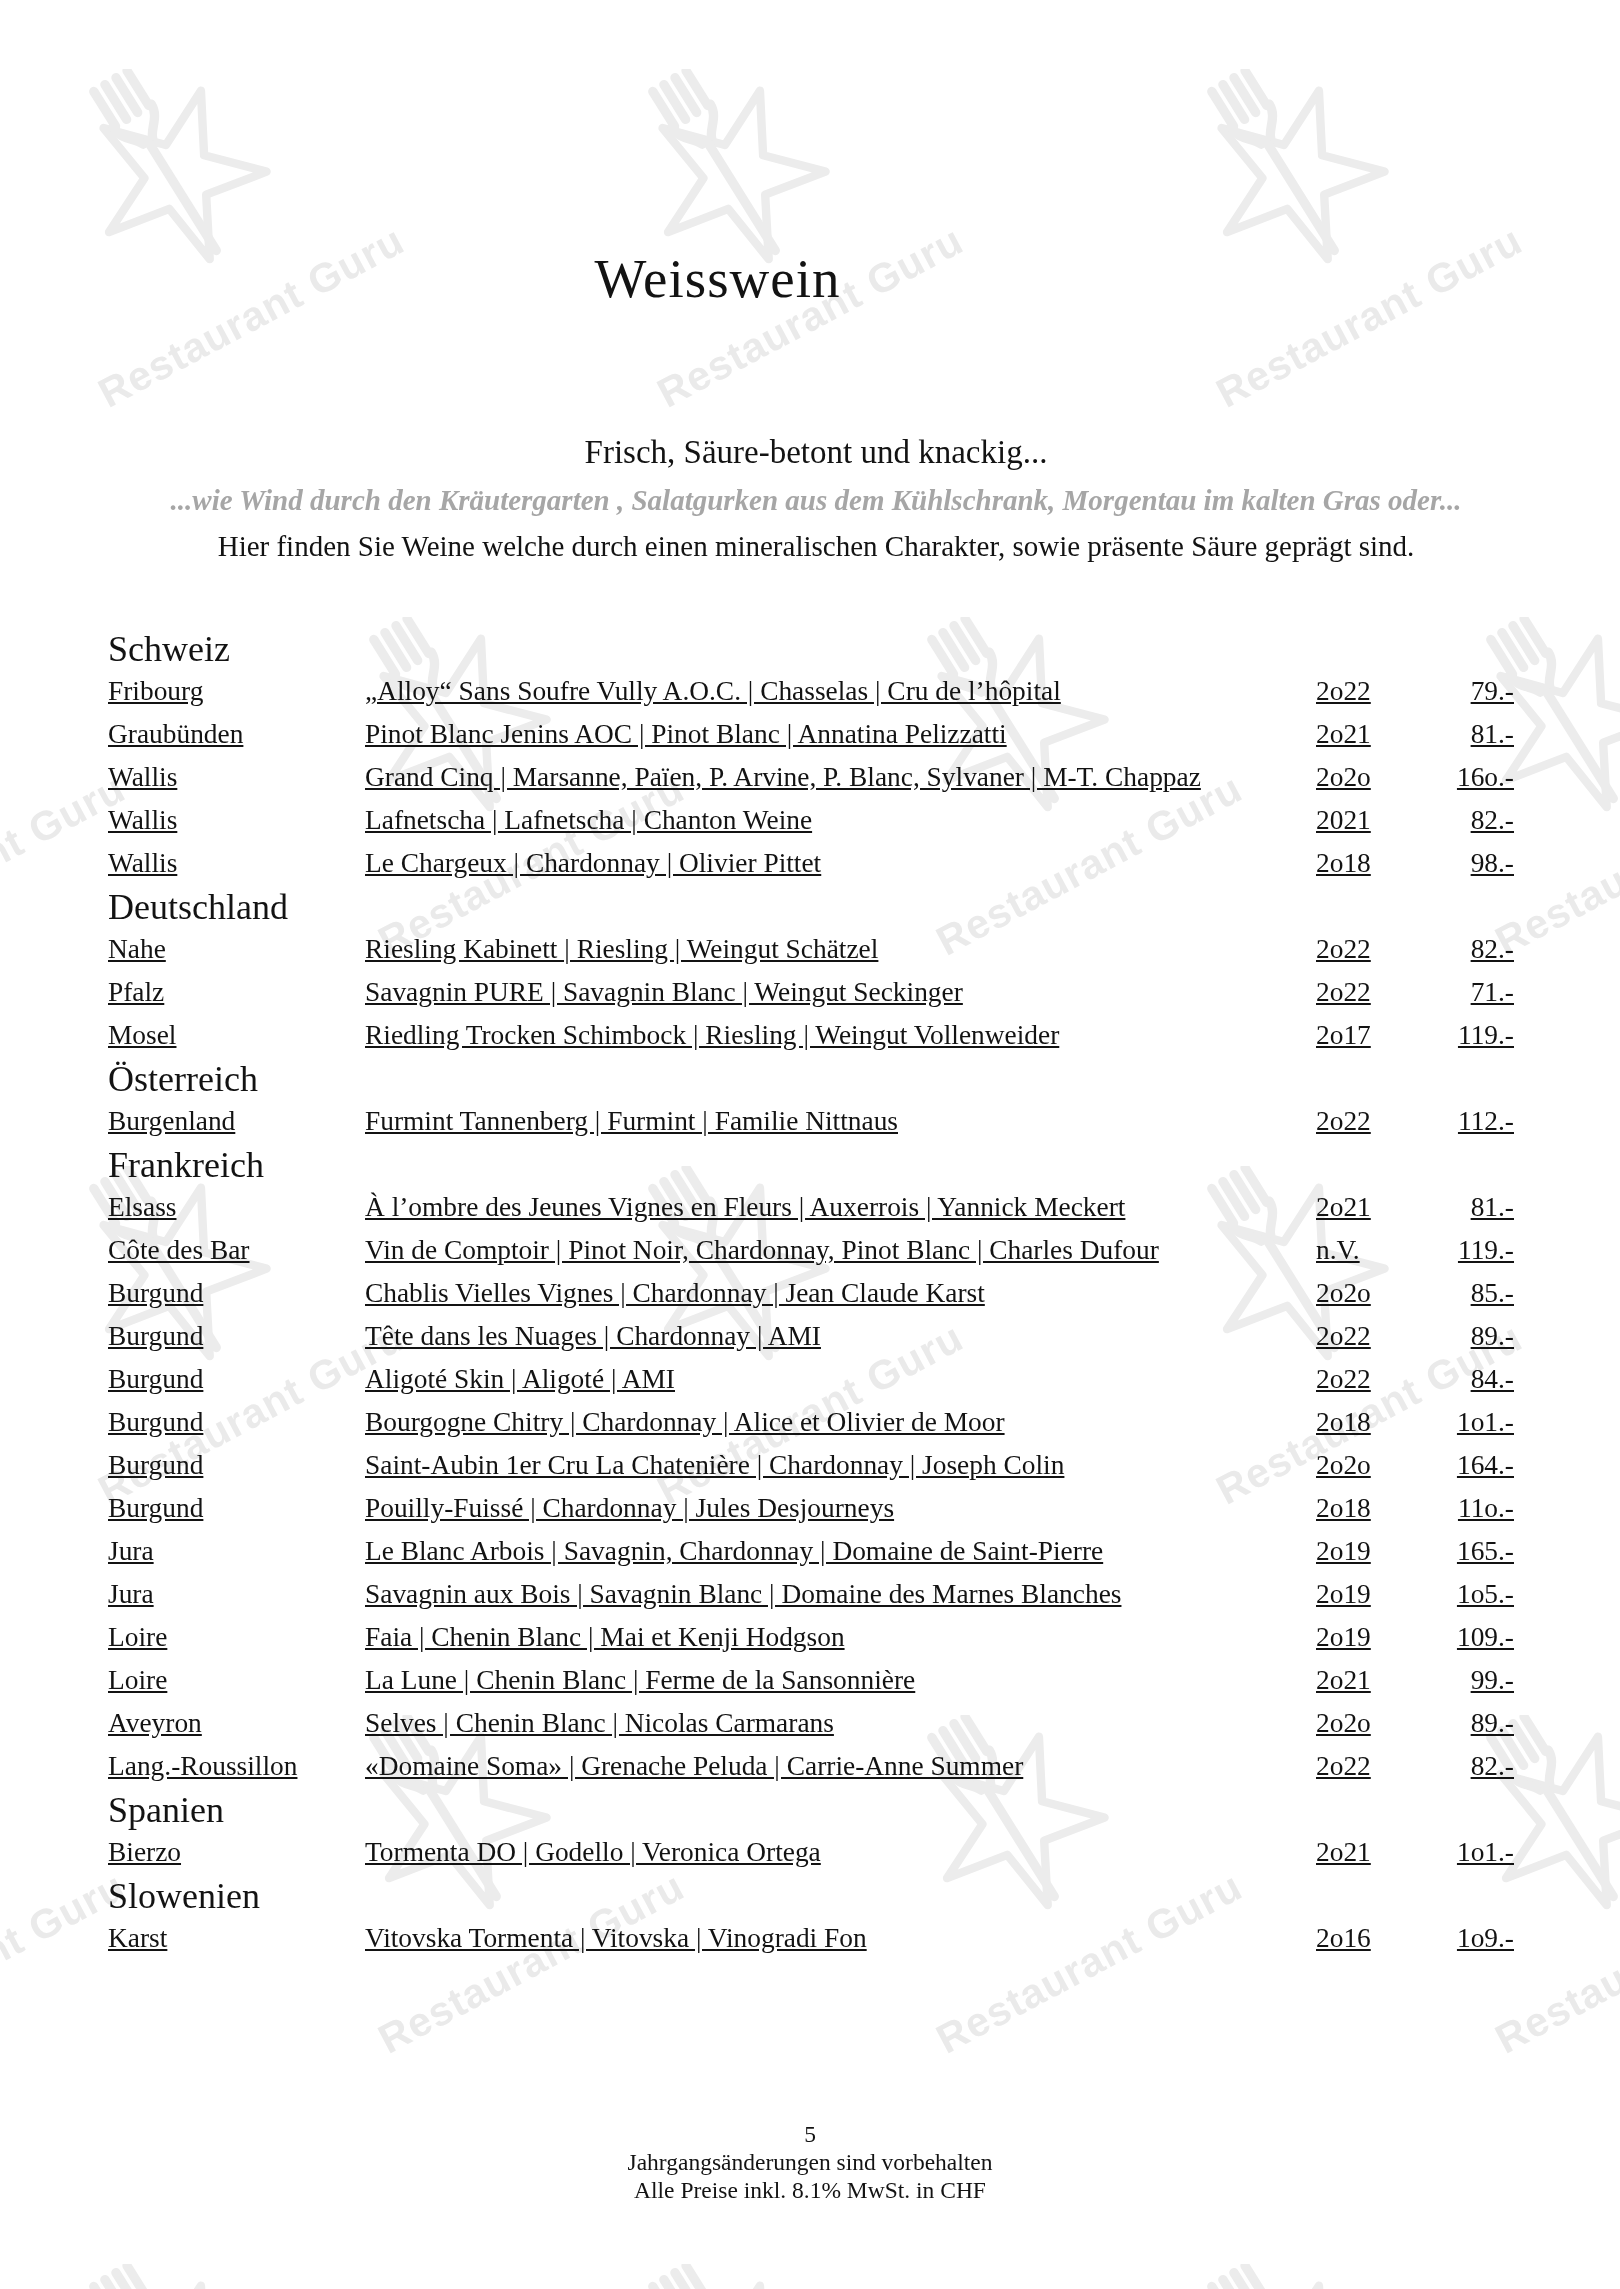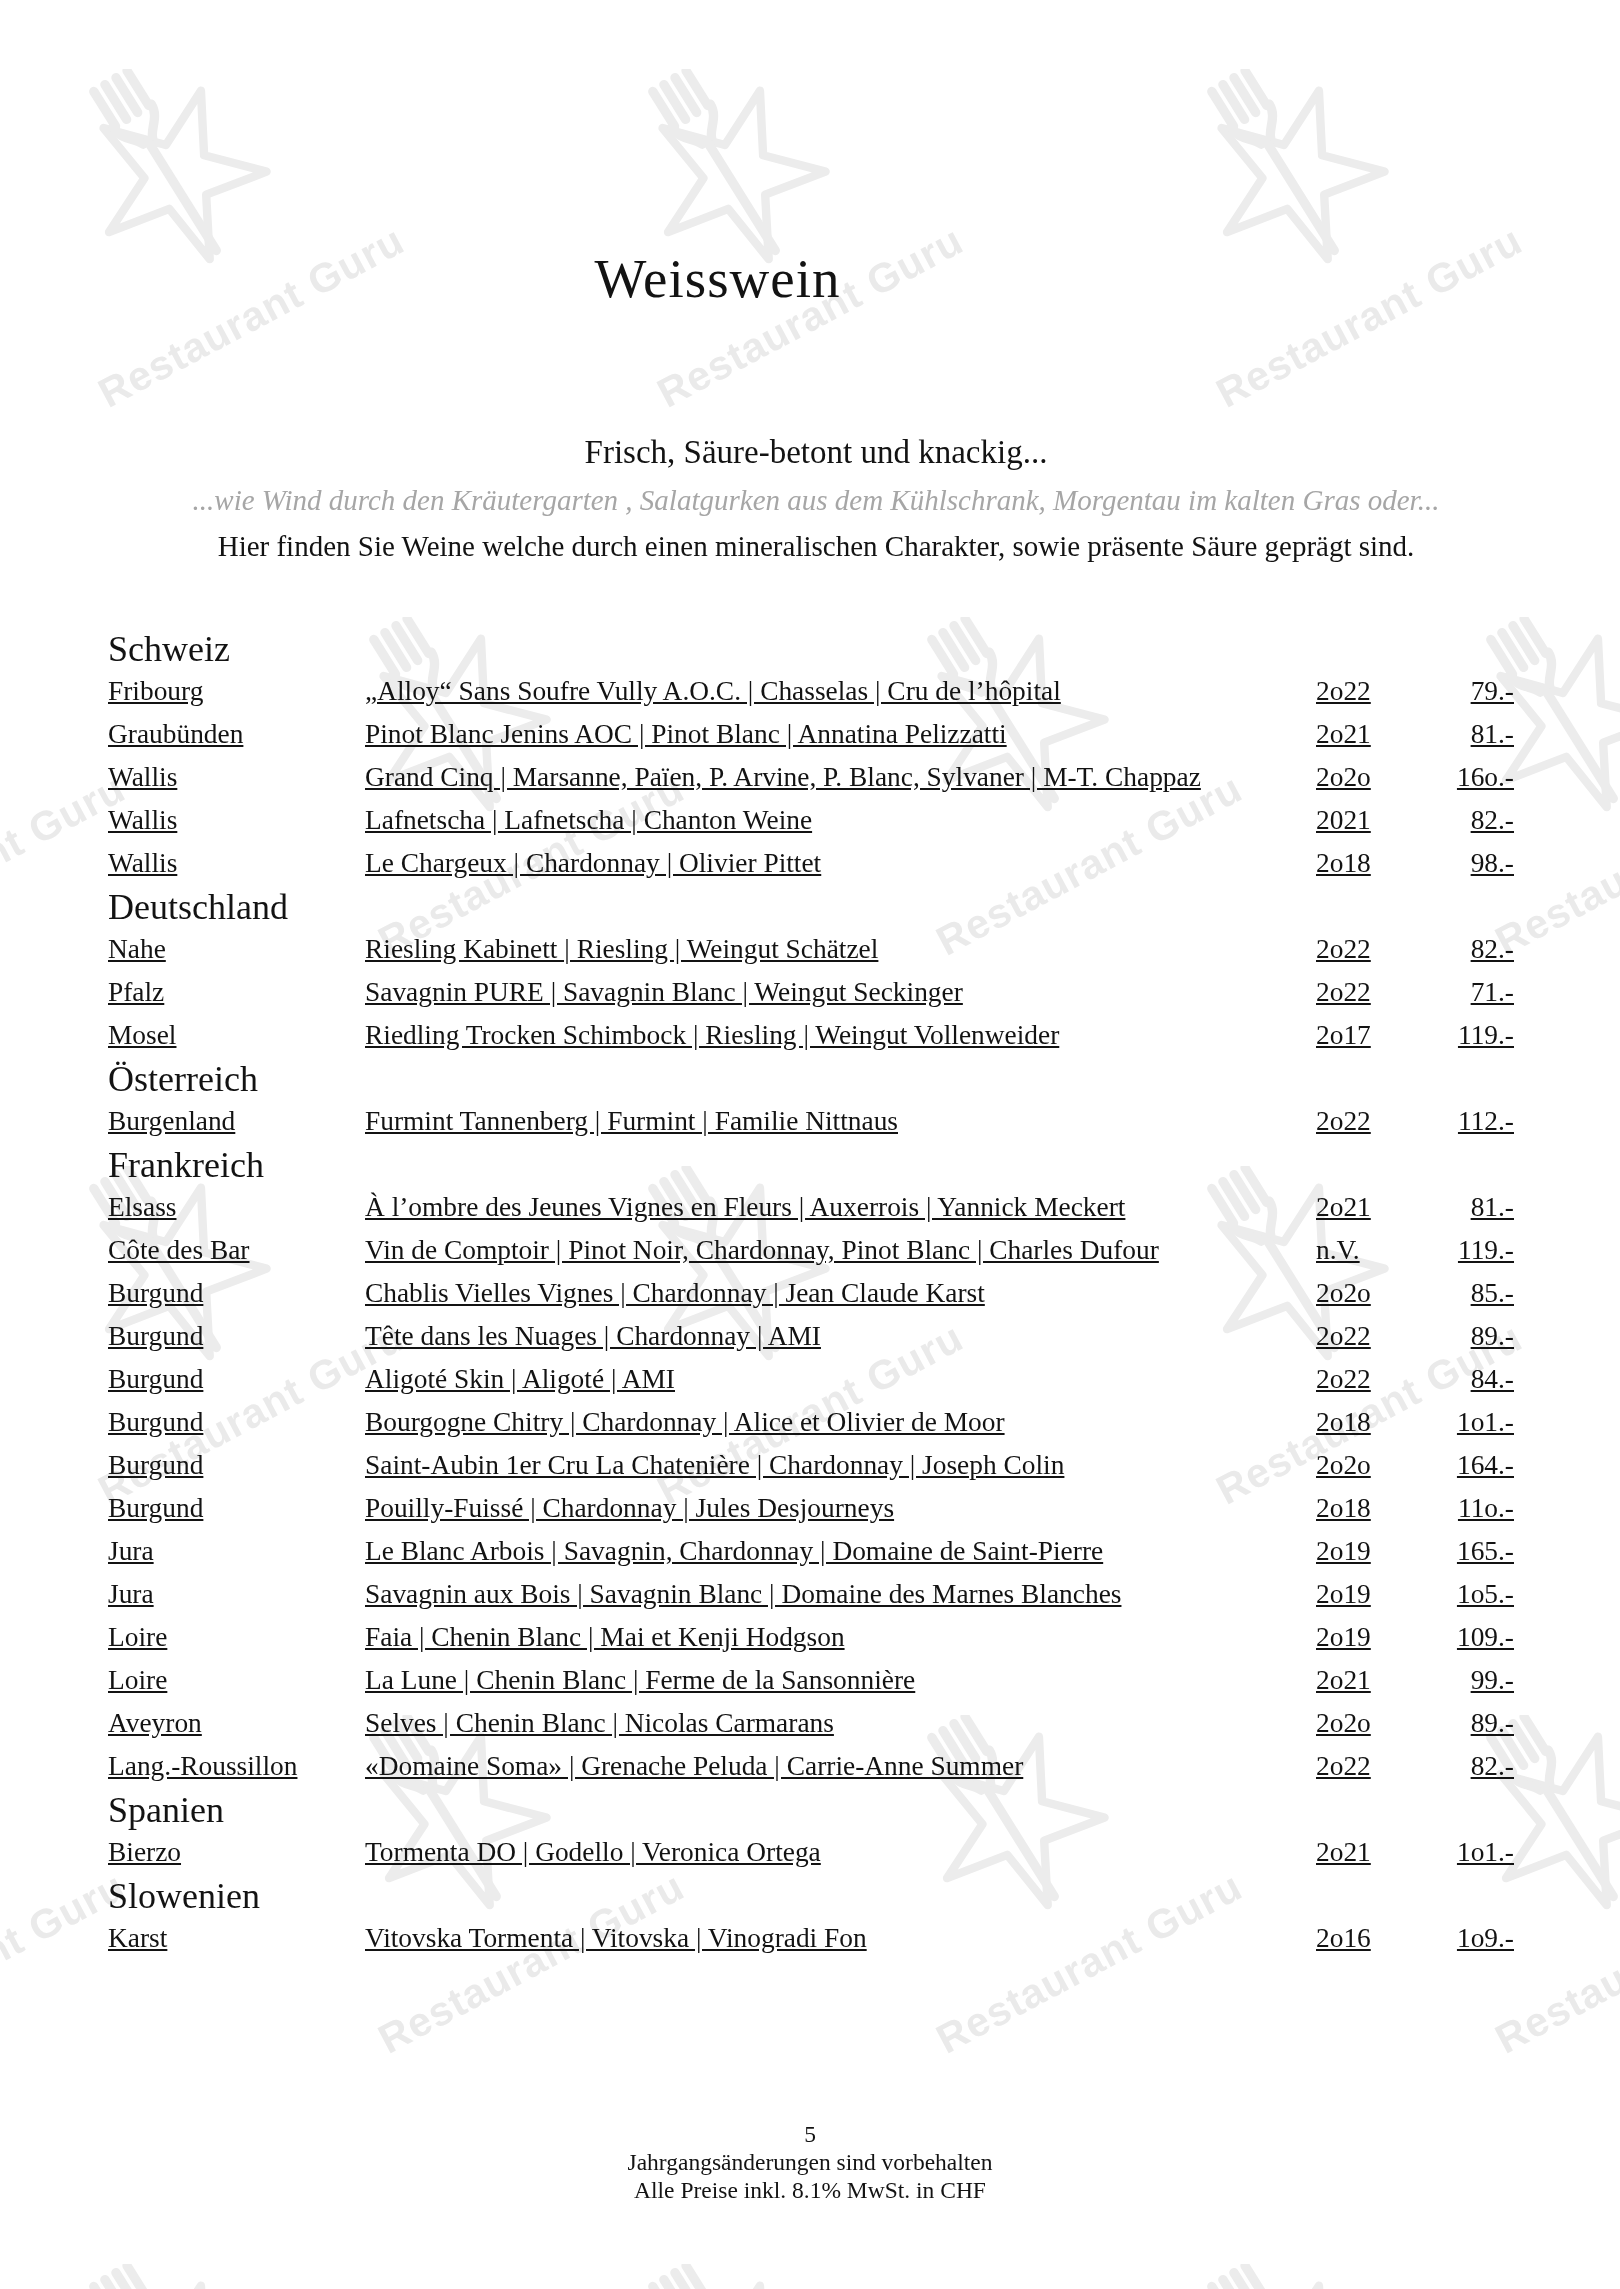--- a/index.html
+++ b/index.html
@@ -60,20 +60,21 @@
     font-weight: 400;
     line-height: 1.2;
   }
   .intro .subtitle {
     margin: 0 0 10.8px 0;
     font-style: italic;
     color: #a6a6a6;
     font-size: 29px;
     line-height: 1.2;
     white-space: nowrap;
+    font-weight: bold;
   }
   .intro .desc {
     margin: 0;
     font-size: 29px;
     line-height: 1.2;
   }
 
   
   #wine-list {
     position: absolute;

